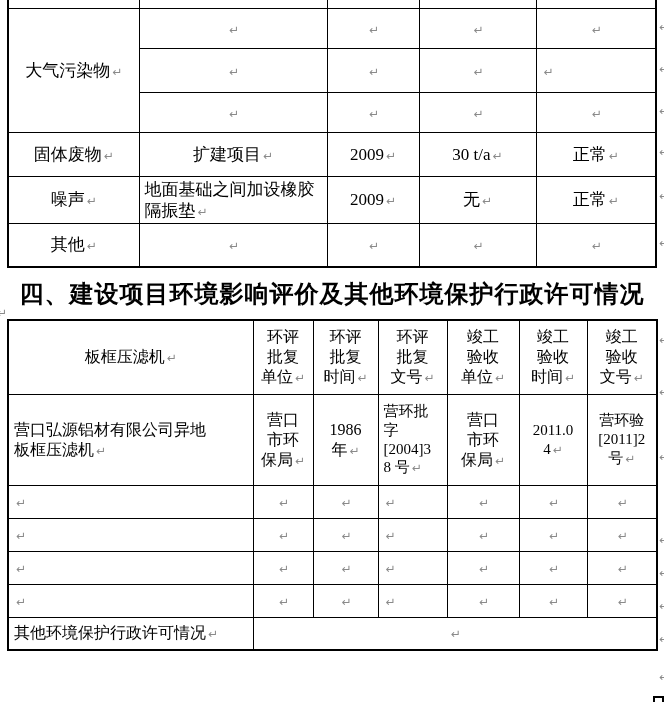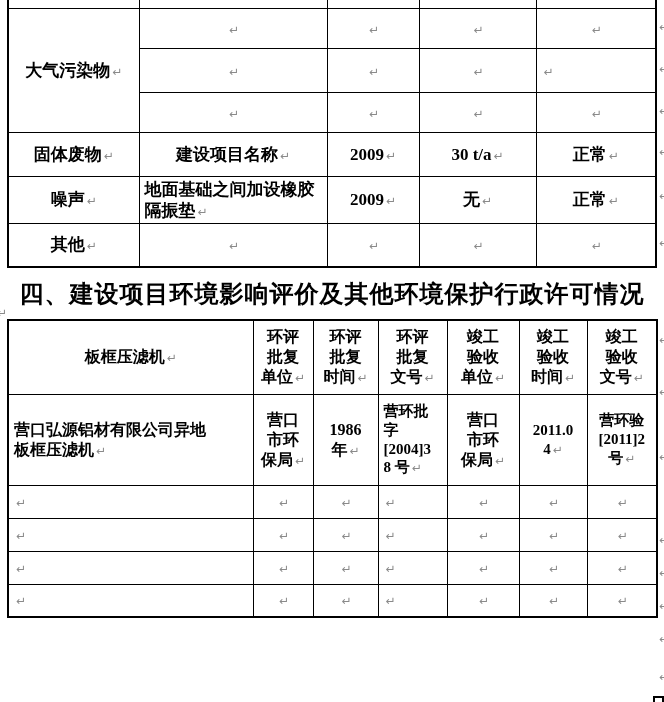--- a/index.html
+++ b/index.html
@@ -12,21 +12,21 @@
   table{border-collapse:collapse;table-layout:fixed;position:absolute;background:#fff;}
   td{border:1px solid #000;vertical-align:middle;padding:1px 3px;overflow:hidden;}
   
   .doc-table{border:2px solid #000;}
   
   #t1{left:7px;top:0;width:649px;border-top:0;font-size:17px;}
   #t1 tr.cut td{border-top:0;height:6px;}
   #t2{left:7px;top:319px;width:649px;font-size:16px;}
   .c{text-align:center;}
   .l{text-align:left;padding-left:5px;}
-  .tx{white-space:pre-line;line-height:1.25;font-weight:bold;}
+  .tx{white-space:pre-line;line-height:1.25;}
   .pil{
     color:#8a8a8a;font-size:12px;margin-left:2px;
     font-family:"DejaVu Sans","Liberation Sans",sans-serif;
     white-space:nowrap;
   }
   .section-title{
     position:absolute;left:0;top:280px;width:664px;height:28px;
     text-align:center;font-weight:bold;font-size:24px;letter-spacing:1px;
     line-height:28px;
   }
@@ -73,21 +73,21 @@
     <td class="l"><span class="pil">↵</span></td>
   </tr>
   <tr style="height:40px">
     <td class="c"><span class="pil">↵</span></td>
     <td class="c"><span class="pil">↵</span></td>
     <td class="c"><span class="pil">↵</span></td>
     <td class="c"><span class="pil">↵</span></td>
   </tr>
   <tr style="height:44px">
     <td class="c"><span class="tx">固体废物</span><span class="pil">↵</span></td>
-    <td class="c"><span class="tx">建设项目名称</span><span class="pil">↵</span></td>
+    <td class="c"><span class="tx">扩建项目</span><span class="pil">↵</span></td>
     <td class="c"><span class="tx">2009</span><span class="pil">↵</span></td>
     <td class="c"><span class="tx">30 t/a</span><span class="pil">↵</span></td>
     <td class="c"><span class="tx">正常</span><span class="pil">↵</span></td>
   </tr>
   <tr style="height:47px">
     <td class="c"><span class="tx">噪声</span><span class="pil">↵</span></td>
     <td class="l"><span class="tx">地面基础之间加设橡胶
 隔振垫</span><span class="pil">↵</span></td>
     <td class="c"><span class="tx">2009</span><span class="pil">↵</span></td>
     <td class="c"><span class="tx">无</span><span class="pil">↵</span></td>
@@ -187,20 +187,24 @@
   </tr>
   <tr style="height:33px">
     <td class="l"><span class="pil">↵</span></td>
     <td class="c"><span class="pil">↵</span></td>
     <td class="c"><span class="pil">↵</span></td>
     <td class="l"><span class="pil">↵</span></td>
     <td class="c"><span class="pil">↵</span></td>
     <td class="c"><span class="pil">↵</span></td>
     <td class="c"><span class="pil">↵</span></td>
   </tr>
+  <tr style="height:33px">
+    <td class="l"><span class="tx">其他环境保护行政许可情况</span><span class="pil">↵</span></td>
+    <td class="c" colspan="6"><span class="pil">↵</span></td>
+  </tr>
 </tbody>
   </table>
 
 <span class="pil edge-pil" style="top:20px">↵</span>
 <span class="pil edge-pil" style="top:62px">↵</span>
 <span class="pil edge-pil" style="top:104px">↵</span>
 <span class="pil edge-pil" style="top:145px">↵</span>
 <span class="pil edge-pil" style="top:189px">↵</span>
 <span class="pil edge-pil" style="top:236px">↵</span>
 <span class="pil edge-pil" style="top:333px">↵</span>

